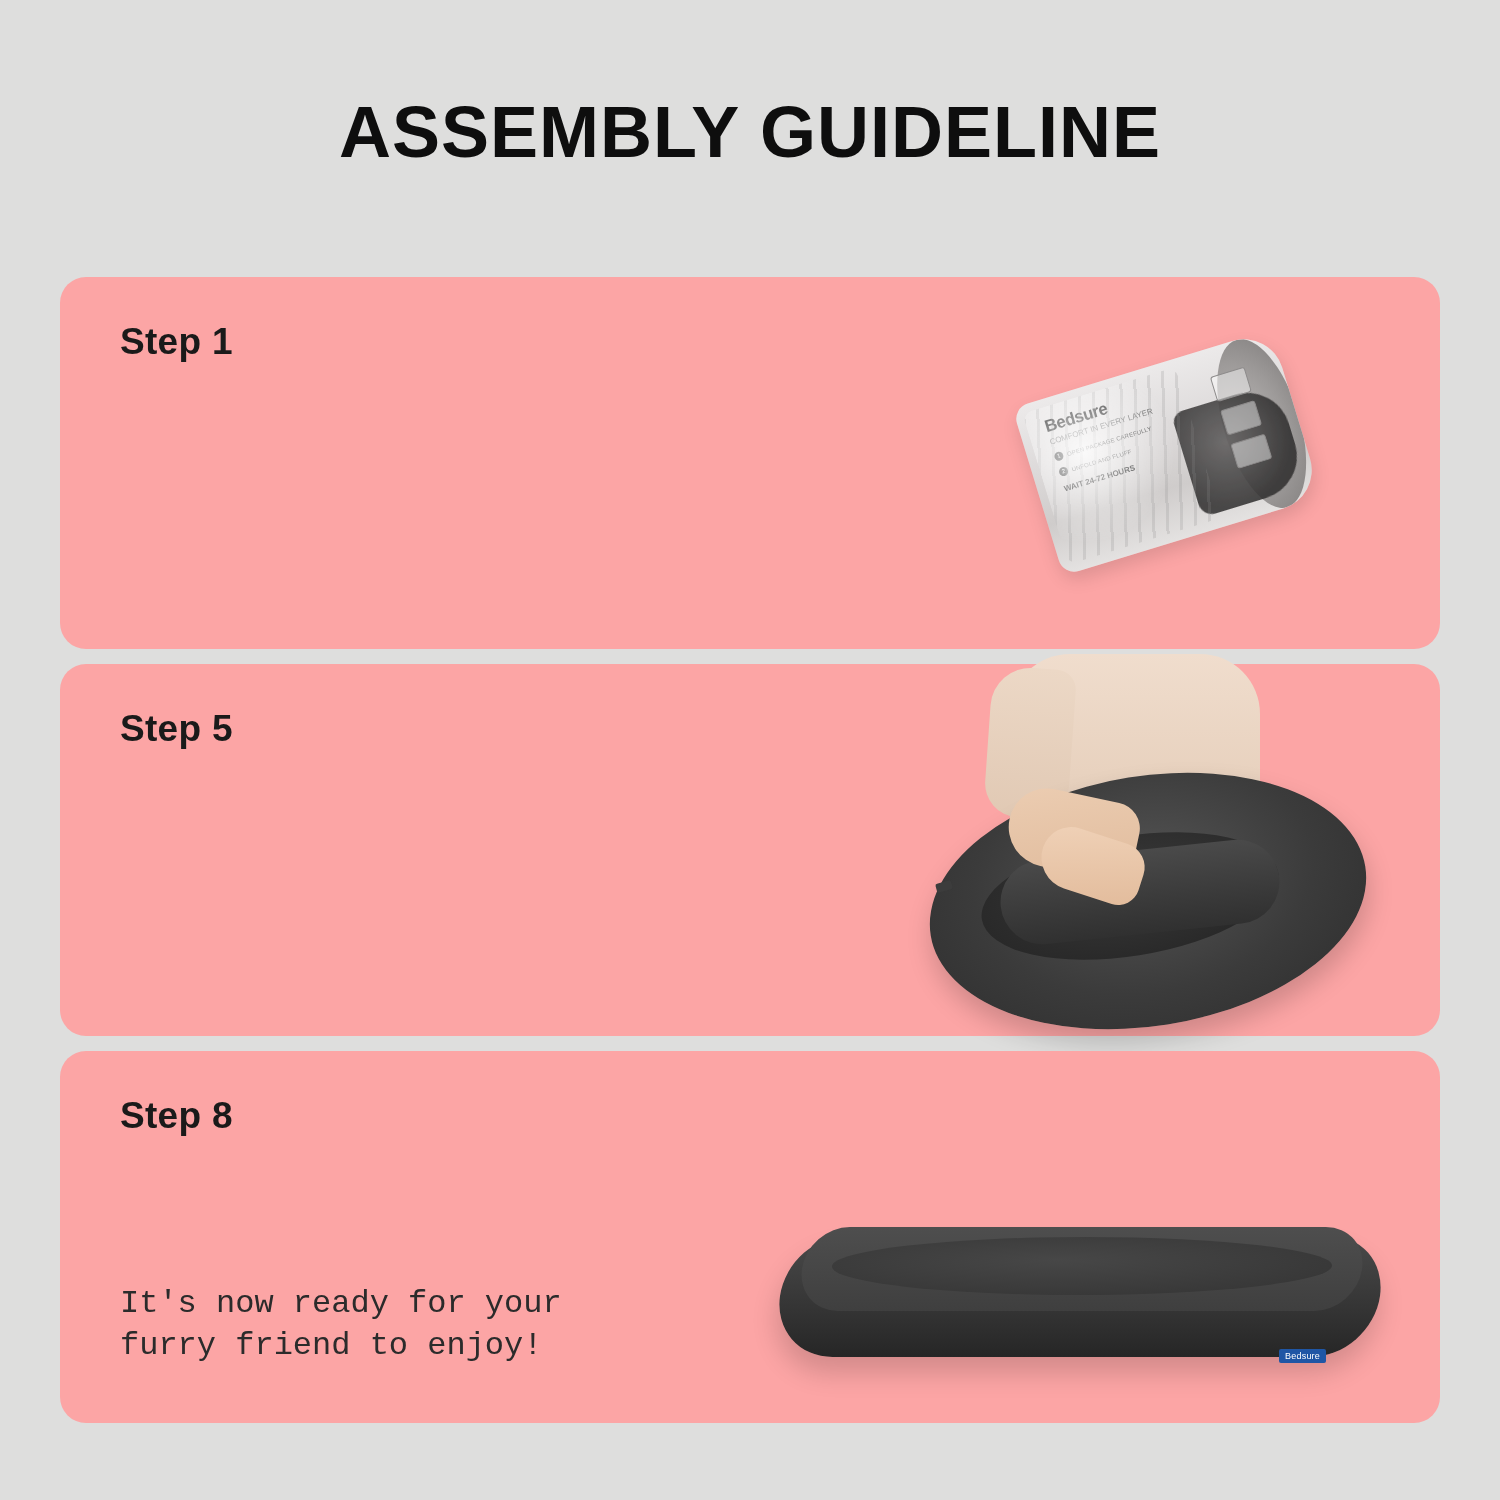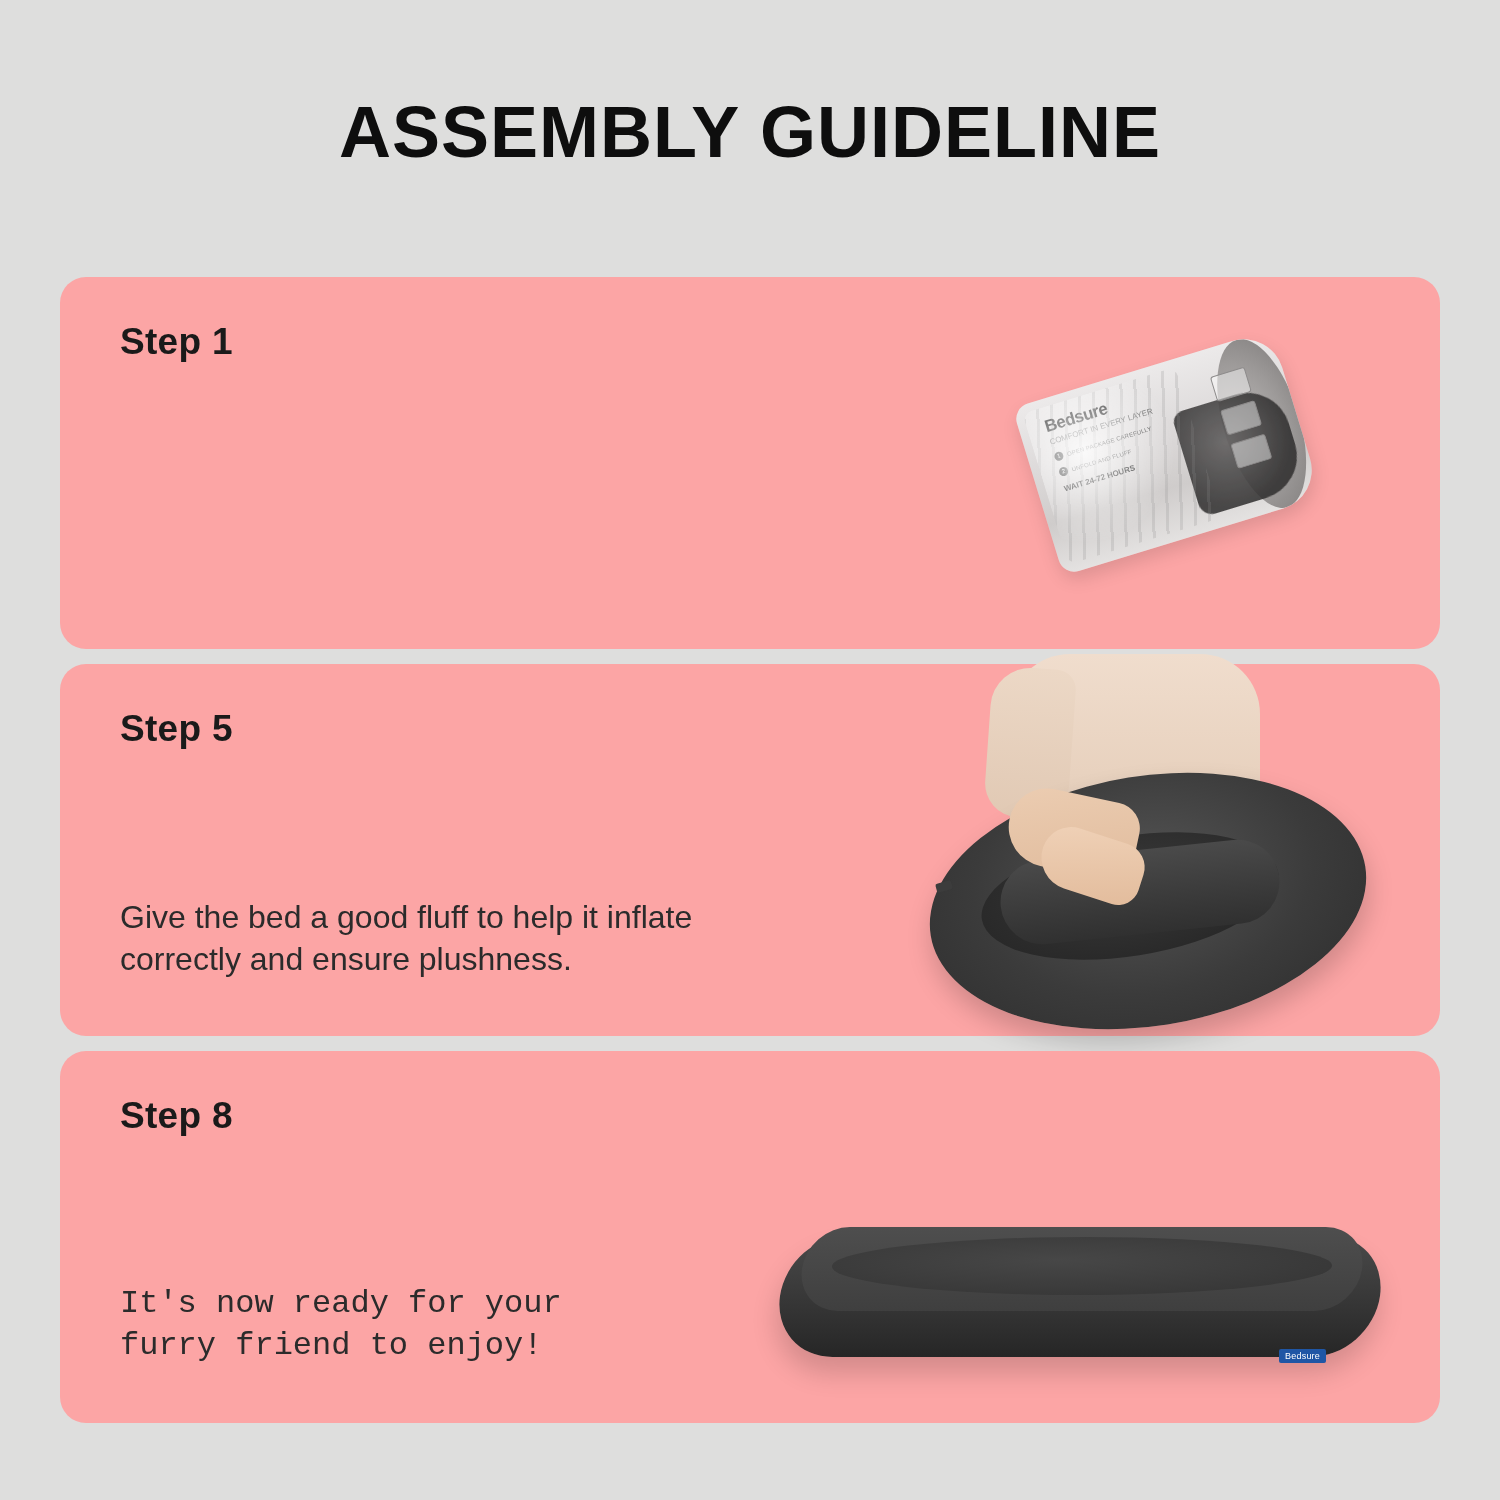--- a/index.html
+++ b/index.html
@@ -351,22 +351,20 @@
             <div class="icon-box"></div>
             <div class="icon-box"></div>
           </div>
         </div>
       </div>
     </div>
   </div>
 
   <div class="card card-2">
     <div class="step-label">Step 5</div>
-    <div class="step-text">Give the bed a good fluff to help it inflate
-correctly and ensure plushness.</div>
 
     <div class="art2">
       <div class="torso"></div>
       <div class="sleeve"></div>
       <div class="jeans"></div>
       <div class="bed2-outer"></div>
       <div class="bed2-inner"></div>
       <div class="bed2-roll"></div>
       <div class="tag2"></div>
       <div class="arm"></div>

